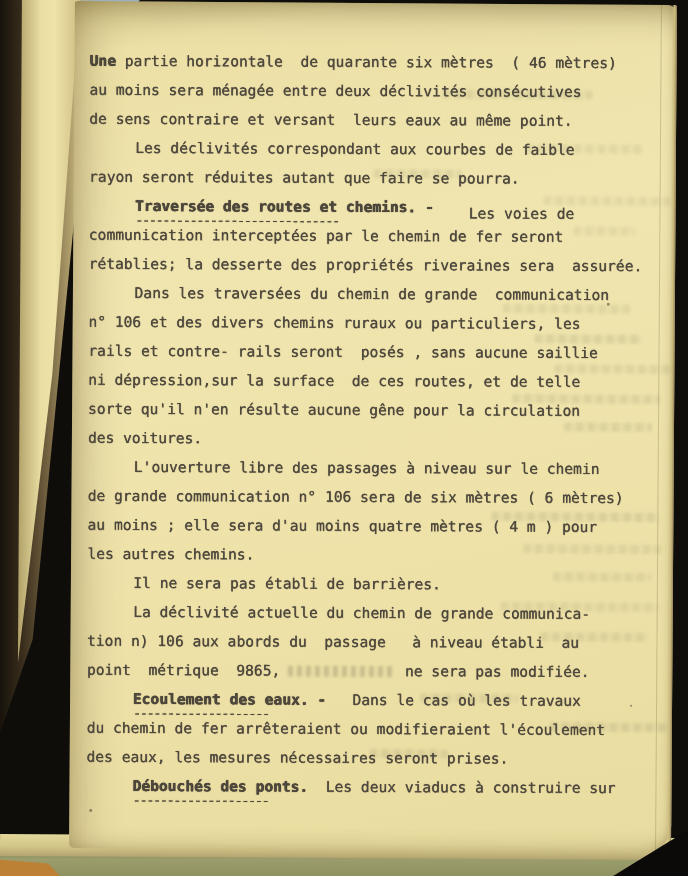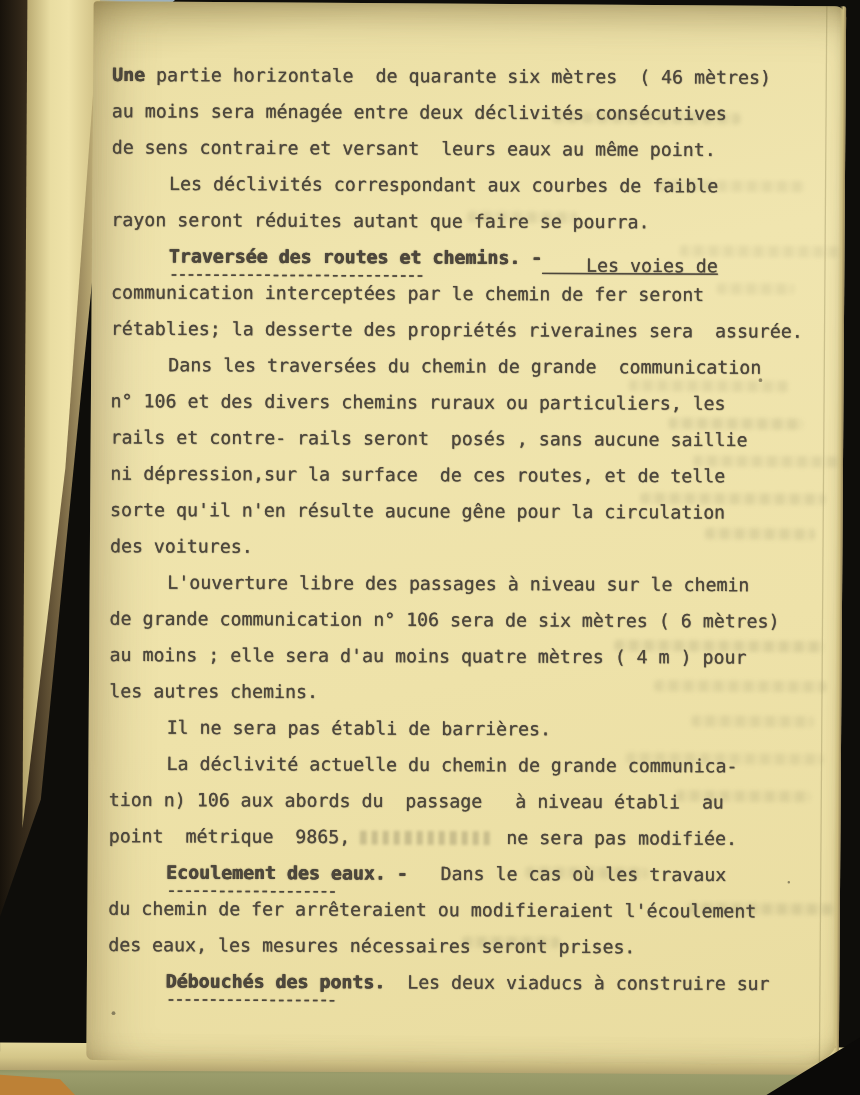--- a/index.html
+++ b/index.html
@@ -38,21 +38,21 @@
     background:rgba(120,108,66,.30);}
 
   
   .text-col{position:absolute;left:16px;top:44px;width:566px;
     font-size:14.6px;line-height:29px;color:#4d473c;white-space:pre;
     text-shadow:0 0 .7px rgba(77,71,60,.85),.4px .4px .6px rgba(77,71,60,.35);
     transform:rotate(-0.15deg);}
   .tline{position:relative;height:29px;}
   .tline.indent{padding-left:46px;}
   .heavy{font-weight:bold;text-shadow:0 0 1px rgba(60,54,44,.95),.5px 0 .4px rgba(60,54,44,.8);}
-  .drop{position:relative;top:6px;text-decoration:underline;}
+  .drop{position:relative;top:6px;}
   .dashes{position:absolute;left:46px;top:14px;letter-spacing:-2px;
     text-shadow:0 0 .8px rgba(77,71,60,.9);}
   .smudge{display:inline-block;width:106px;height:11px;margin:0 2px -1px 8px;
     background:repeating-linear-gradient(90deg,rgba(148,140,102,.75) 0 5px,rgba(148,140,102,0) 5px 9px);
     filter:blur(1.4px);opacity:.55;}
 
   
   .ghost{position:absolute;height:9px;border-radius:3px;
     background:repeating-linear-gradient(90deg,rgba(146,142,102,.30) 0 7px,rgba(146,142,102,.10) 7px 12px);
     filter:blur(1.6px);}

